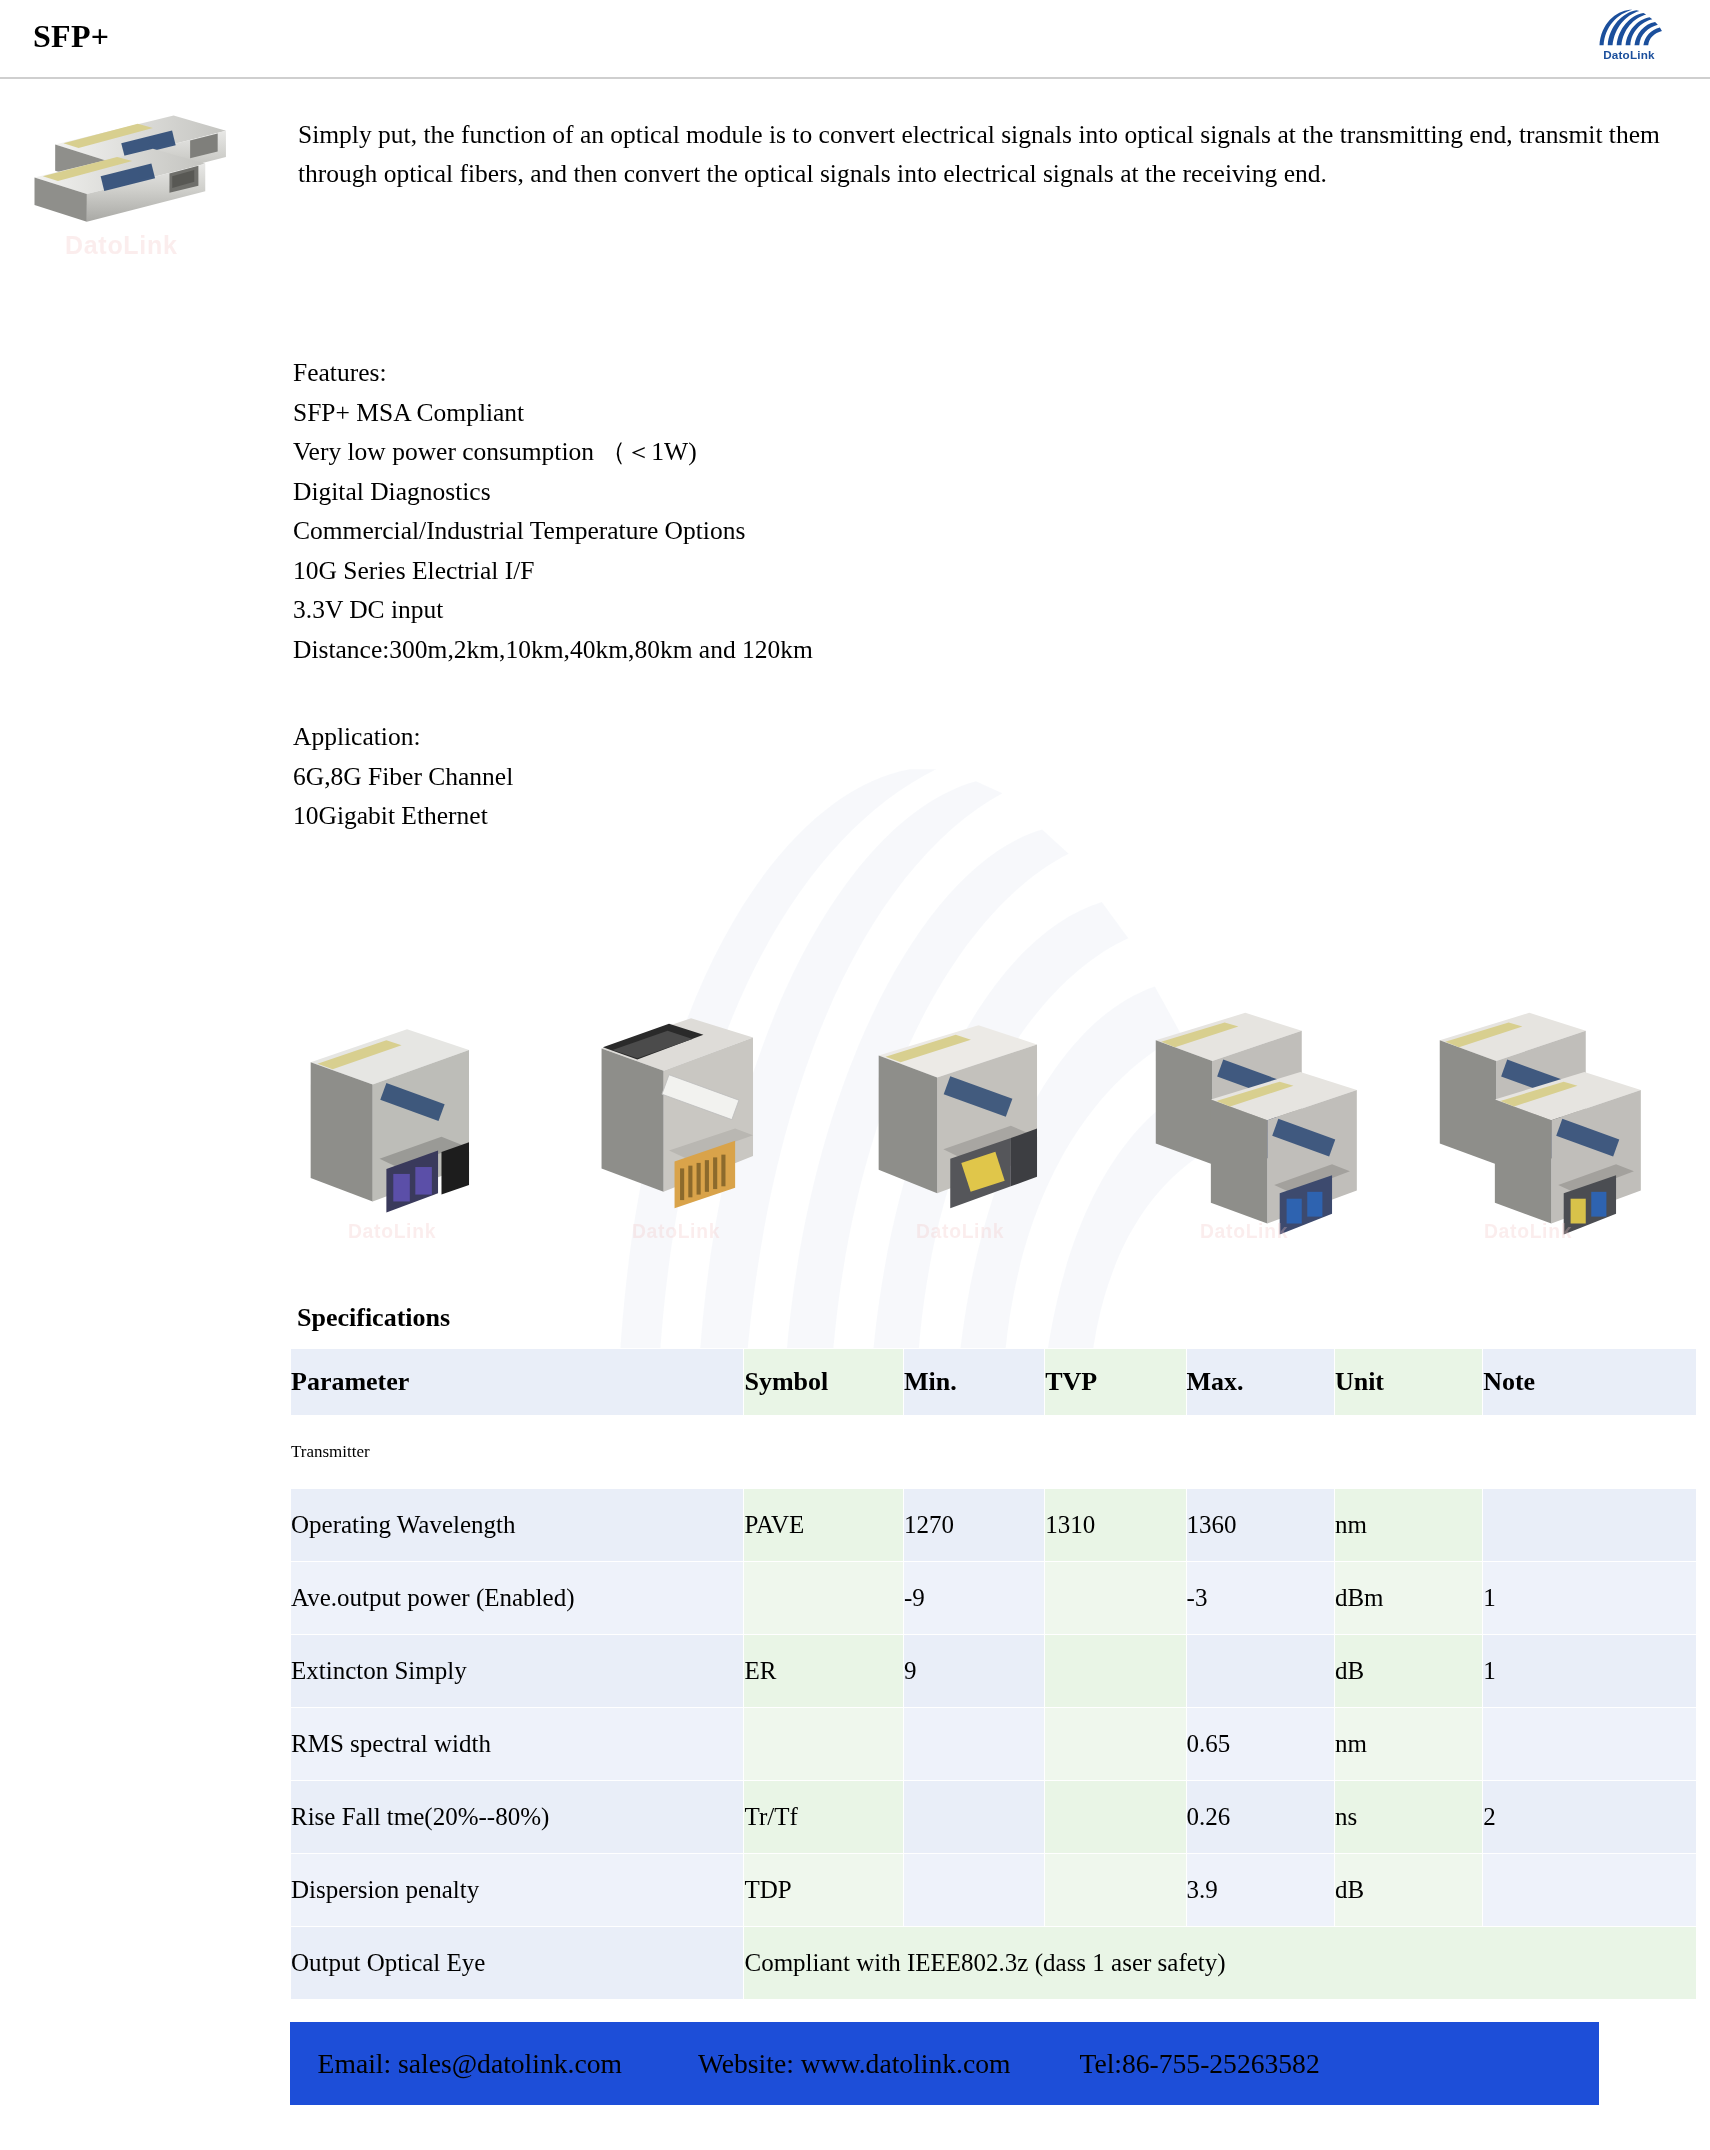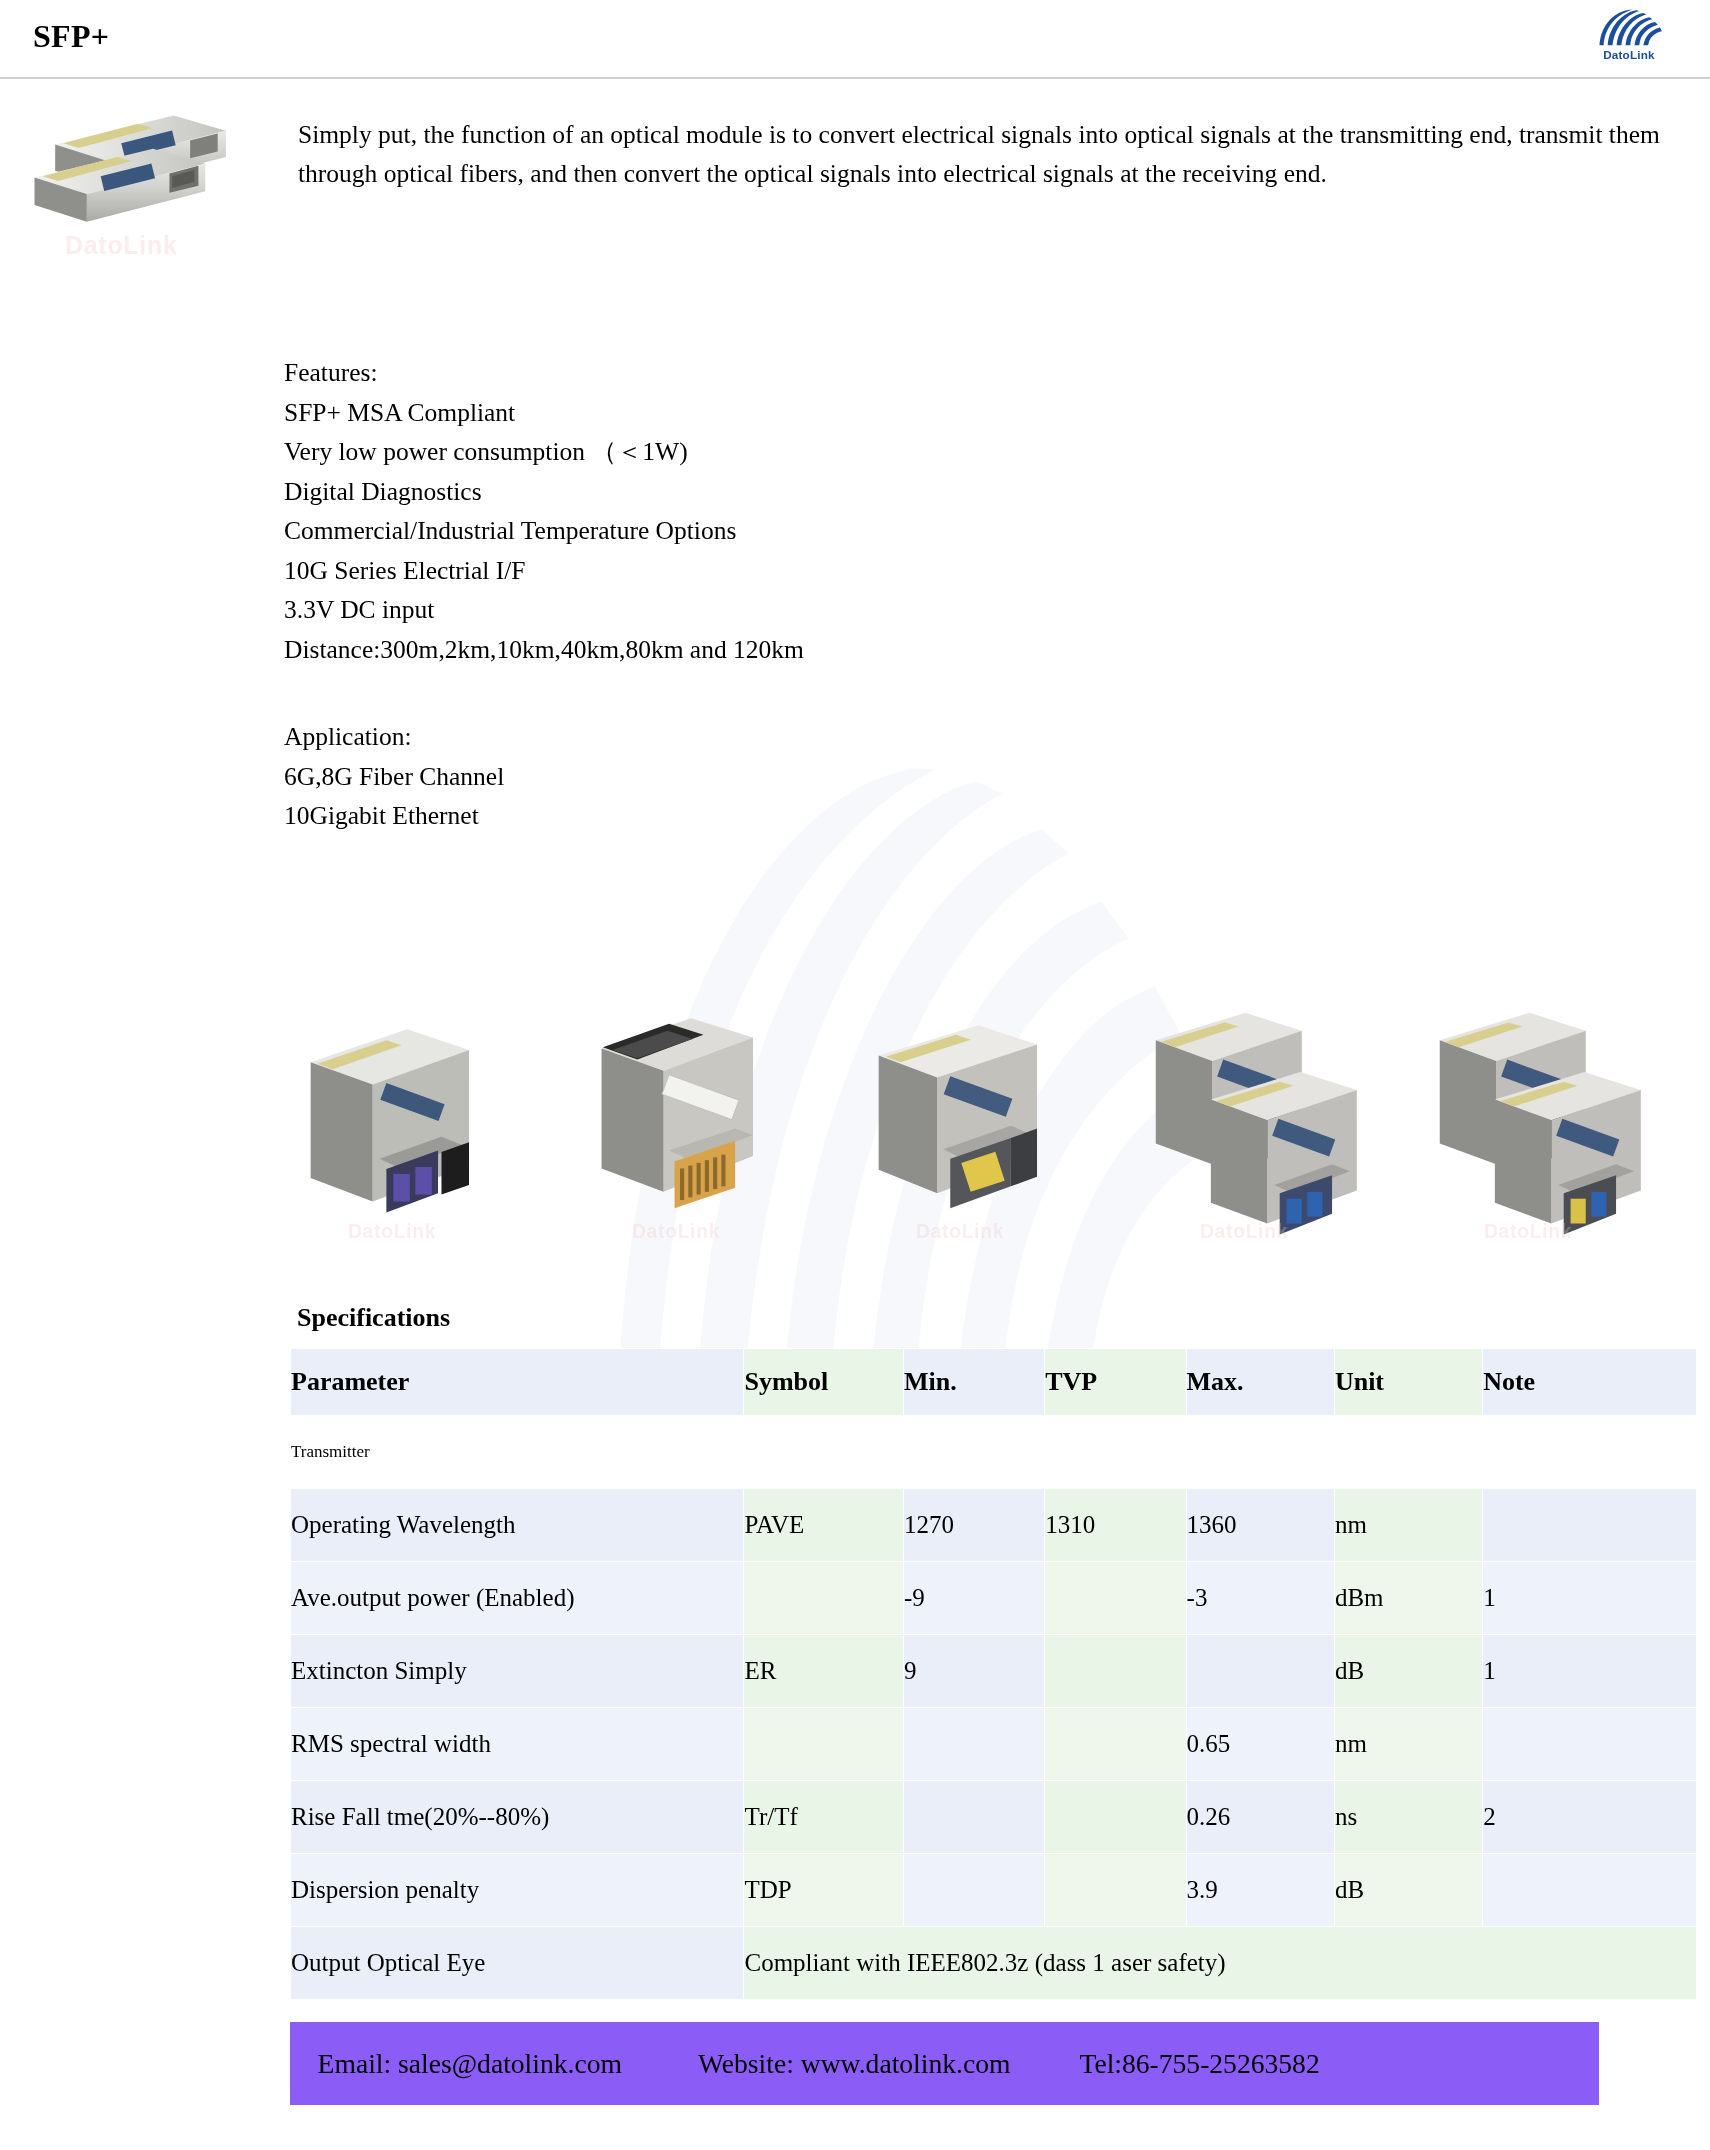--- a/index.html
+++ b/index.html
@@ -93,21 +93,21 @@
     left: 298px;
     top: 116px;
     width: 1400px;
     font-size: 25.5px;
     line-height: 1.52;
   }
   .intro p { margin: 0; }
 
   .block {
     position: absolute;
-    left: 284px;
+    left: 293px;
     font-size: 25.5px;
     line-height: 1.55;
   }
   .block p { margin: 0; }
   #features-block { top: 353px; }
   #application-block { top: 717px; }
 
   
   .product-row {
     position: absolute;
@@ -170,21 +170,21 @@
     height: 66px;
   }
 
   
   .footer {
     position: absolute;
     left: 290px;
     top: 2022px;
     width: 1309px;
     height: 83px;
-    background: #8b5cf6;
+    background: #1d4ed8;
     display: flex;
     align-items: center;
     font-size: 27.6px;
   }
   .footer .fi { white-space: nowrap; }
   .f-email   { margin-left: 27.6px; }
   .f-website { margin-left: 76px; }
   .f-tel     { margin-left: 69px; }
 </style>
 </head>

